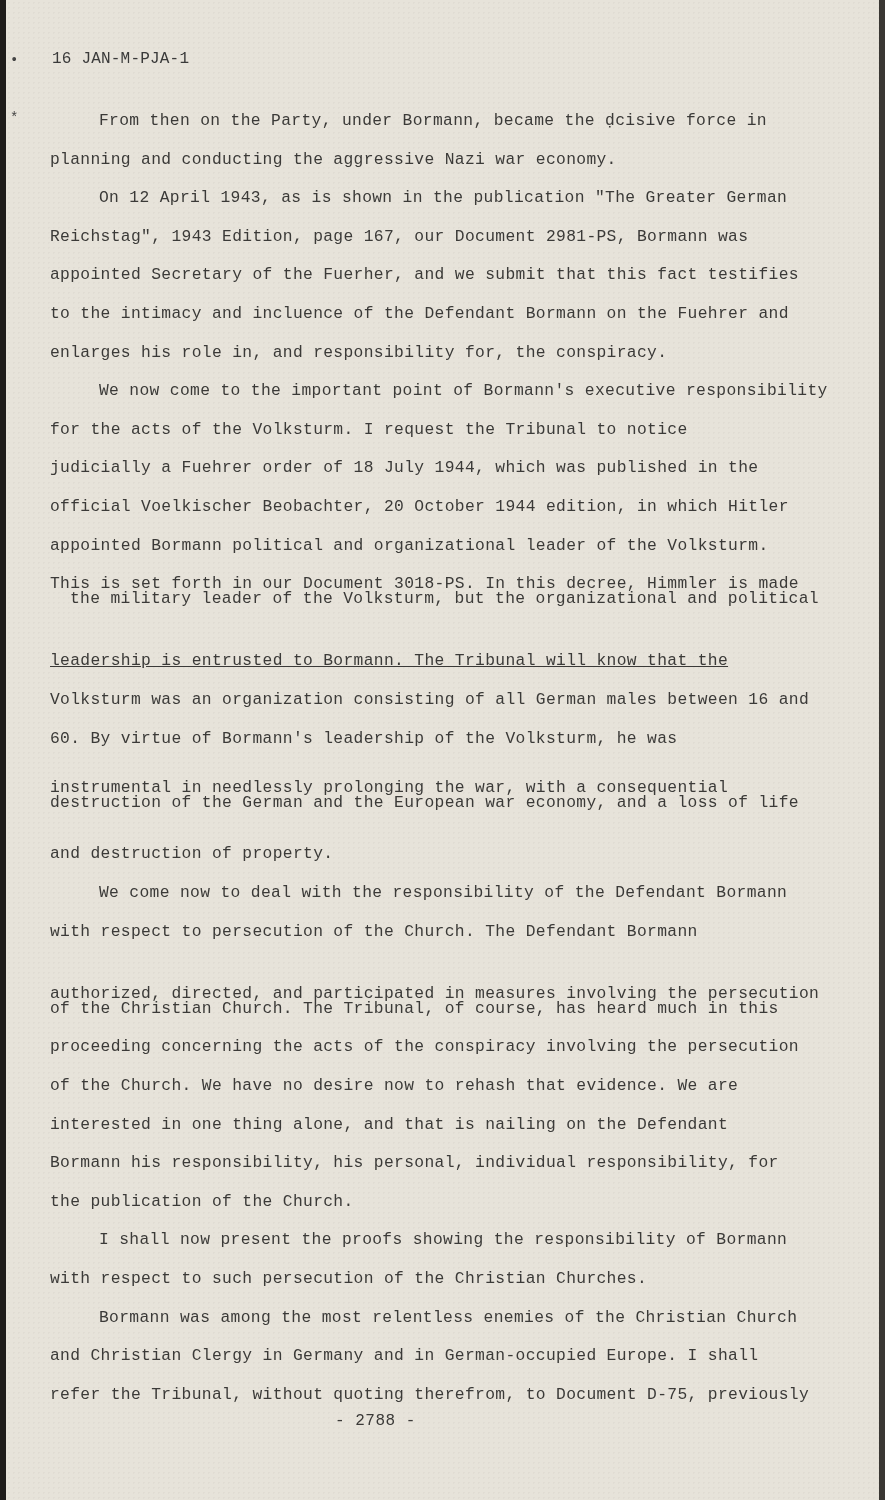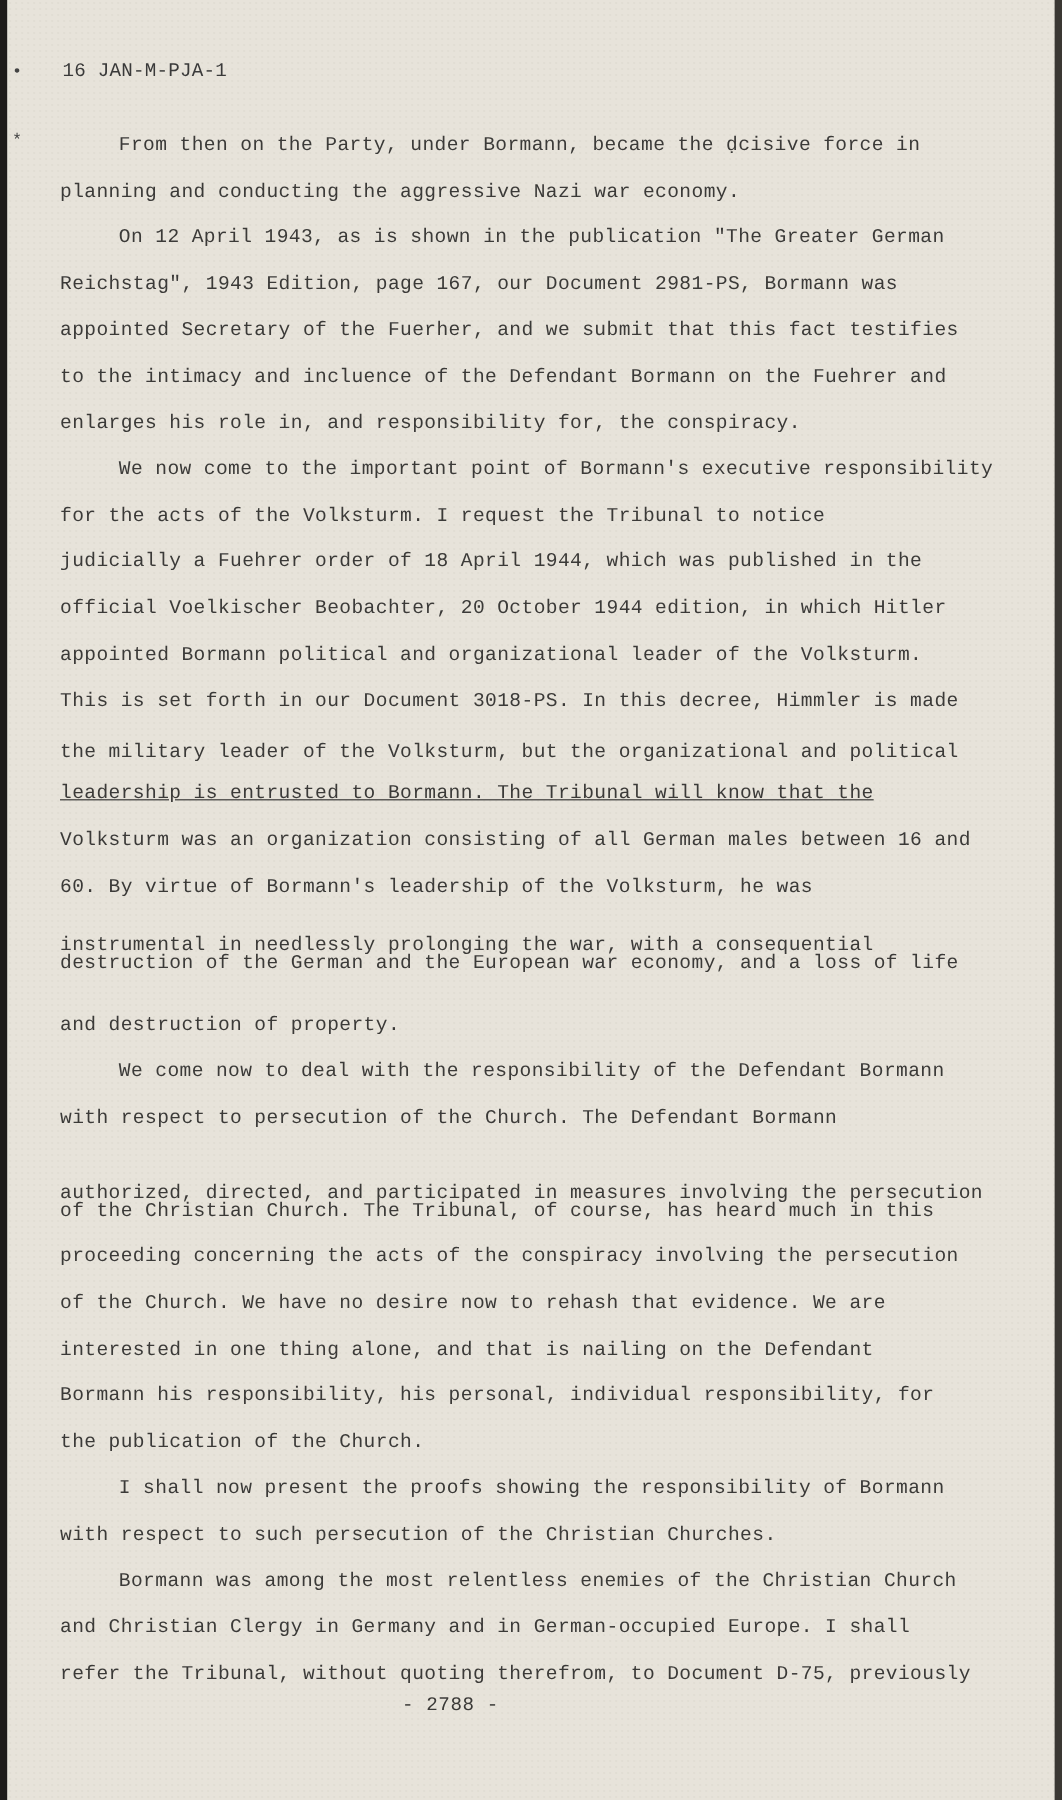--- a/index.html
+++ b/index.html
@@ -42,25 +42,25 @@
   <div id="lines">
       <div class="line indent" style="top: 111px; text-align: right;">From then on the Party, under Bormann, became the ḍcisive force in</div>
       <div class="line" style="top: 149.6px;">planning and conducting the aggressive Nazi war economy.</div>
       <div class="line indent" style="top: 188.2px;">On 12 April 1943, as is shown in the publication "The Greater German</div>
       <div class="line" style="top: 226.8px;">Reichstag", 1943 Edition, page 167, our Document 2981-PS, Bormann was</div>
       <div class="line" style="top: 265.4px;">appointed Secretary of the Fuerher, and we submit that this fact testifies</div>
       <div class="line" style="top: 304px;">to the intimacy and incluence of the Defendant Bormann on the Fuehrer and</div>
       <div class="line" style="top: 342.6px;">enlarges his role in, and responsibility for, the conspiracy.</div>
       <div class="line indent" style="top: 381.2px;">We now come to the important point of Bormann's executive responsibility</div>
       <div class="line" style="top: 419.8px;">for the acts of the Volksturm.  I request the Tribunal to notice</div>
-      <div class="line" style="top: 458.4px;">judicially a Fuehrer order of 18 April 1944, which was published in the</div>
+      <div class="line" style="top: 458.4px;">judicially a Fuehrer order of 18 July 1944, which was published in the</div>
       <div class="line" style="top: 497px;">official Voelkischer Beobachter, 20 October 1944 edition, in which Hitler</div>
       <div class="line" style="top: 535.6px;">appointed Bormann political and organizational leader of the Volksturm.</div>
       <div class="line" style="top: 574.2px;">This is set forth in our Document 3018-PS.  In this decree, Himmler is made</div>
-      <div class="line" style="top: 617px;">the military leader of the Volksturm, but the organizational and political</div>
+      <div class="line" style="top: 589px; margin-left: 20px;">the military leader of the Volksturm, but the organizational and political</div>
       <div class="line" style="top: 651.4px; text-decoration: underline;">leadership is entrusted to Bormann.  The Tribunal will know that the</div>
       <div class="line" style="top: 690px;">Volksturm was an organization consisting of all German males between 16 and</div>
       <div class="line" style="top: 728.6px;">60.  By virtue of Bormann's leadership of the Volksturm, he was</div>
       <div class="line" style="top: 778px; text-align: center;">instrumental in needlessly prolonging the war, with a consequential</div>
       <div class="line" style="top: 763px; margin-top: 30px;">destruction of the German and the European war economy, and a loss of life</div>
       <div class="line" style="top: 844.4px;">and destruction of property.</div>
       <div class="line indent" style="top: 883px;">We come now to deal with the responsibility of the Defendant Bormann</div>
       <div class="line" style="top: 921.6px;">with respect to persecution of the Church.  The Defendant Bormann</div>
       <div class="line" style="top: 984px;">authorized, directed, and participated in measures involving the persecution</div>
       <div class="line" style="top: 998.8px;">of the Christian Church.  The Tribunal, of course, has heard much in this</div>

